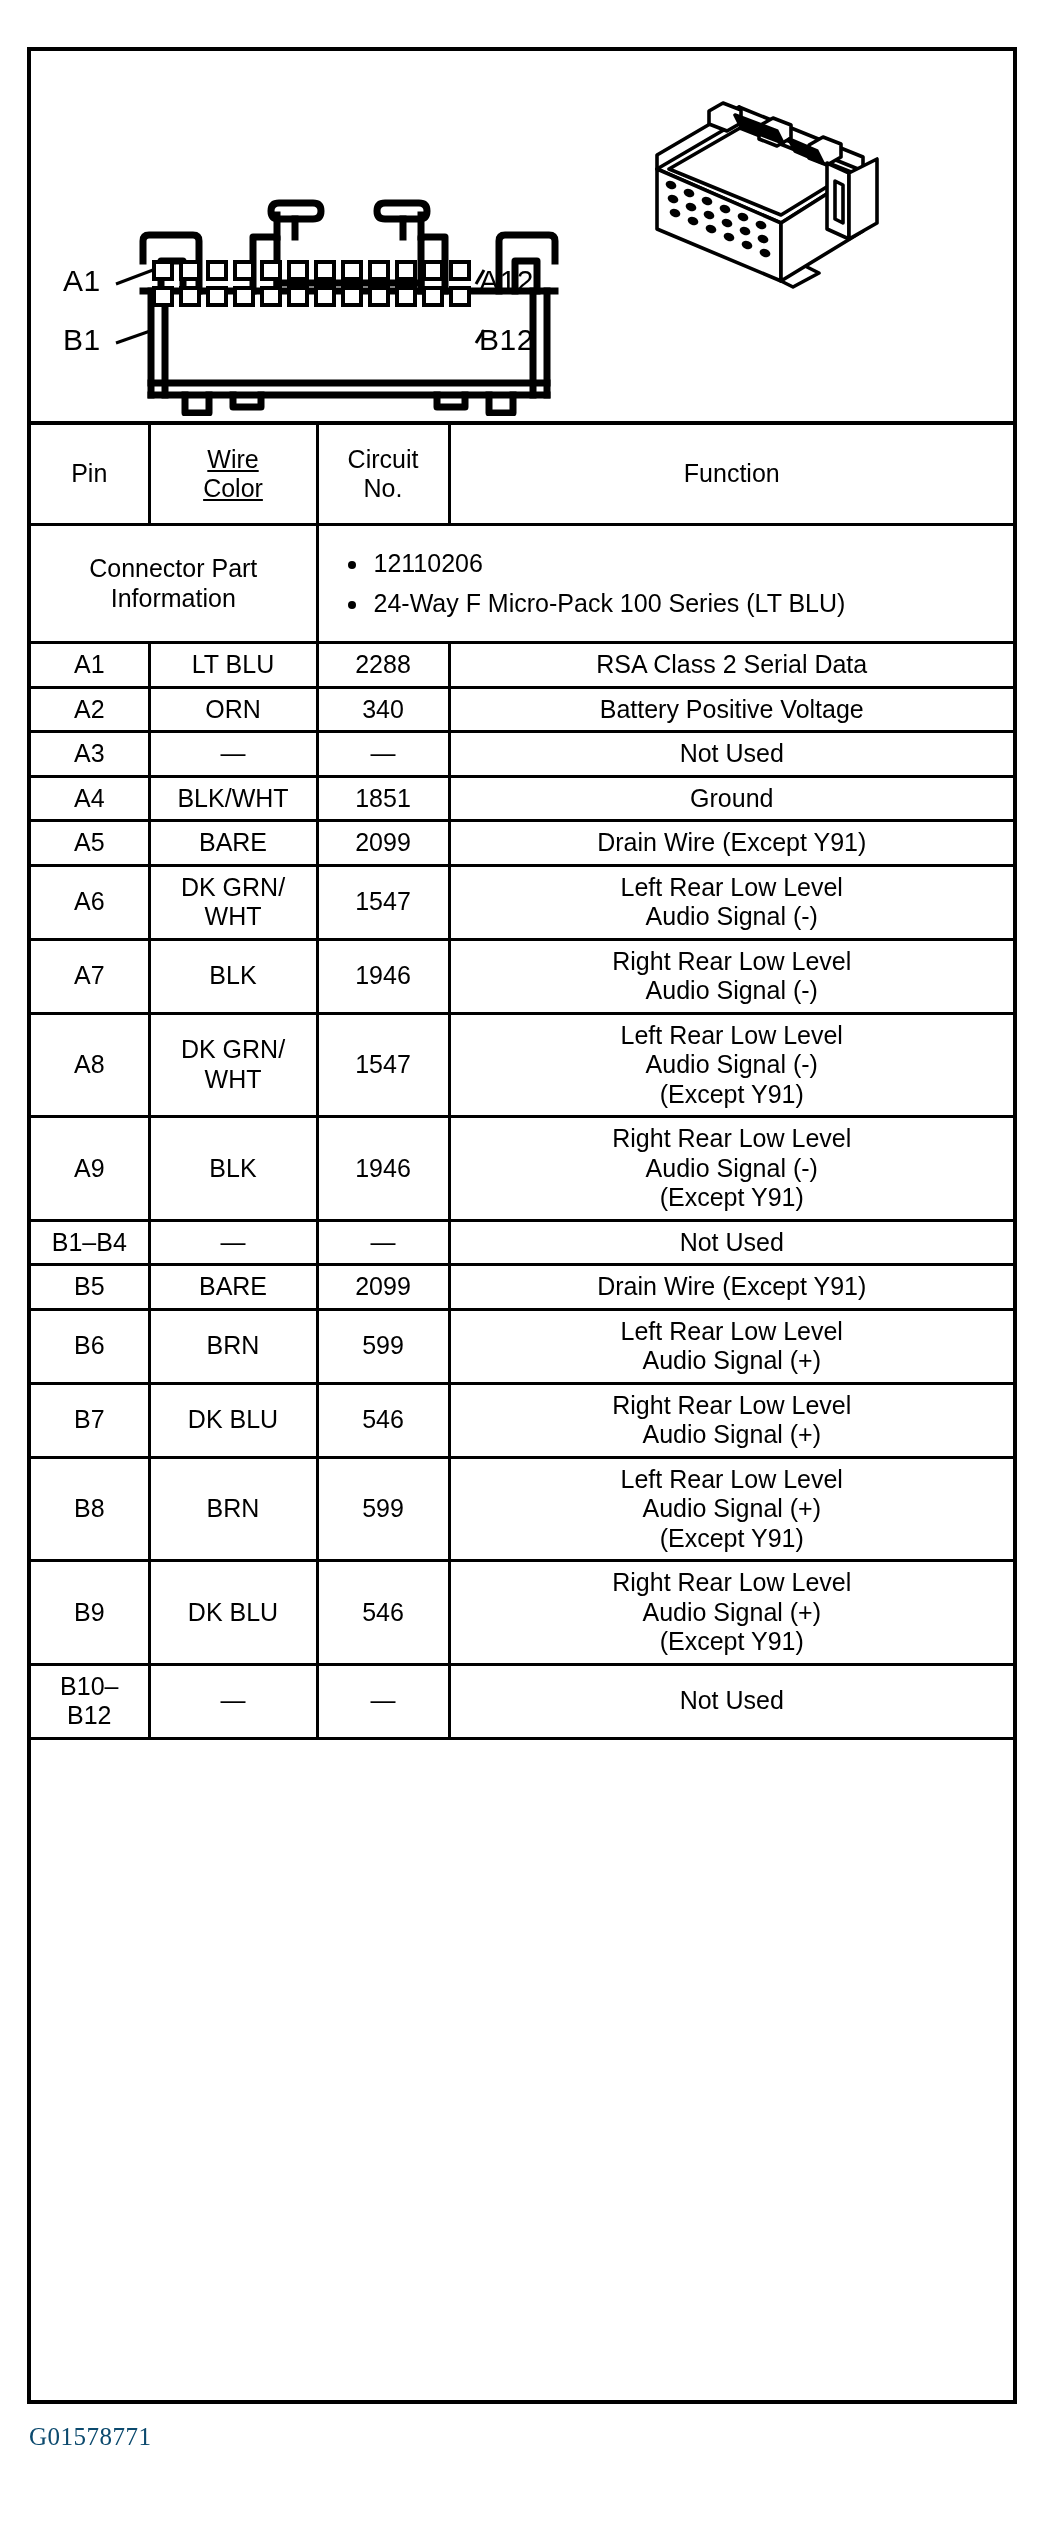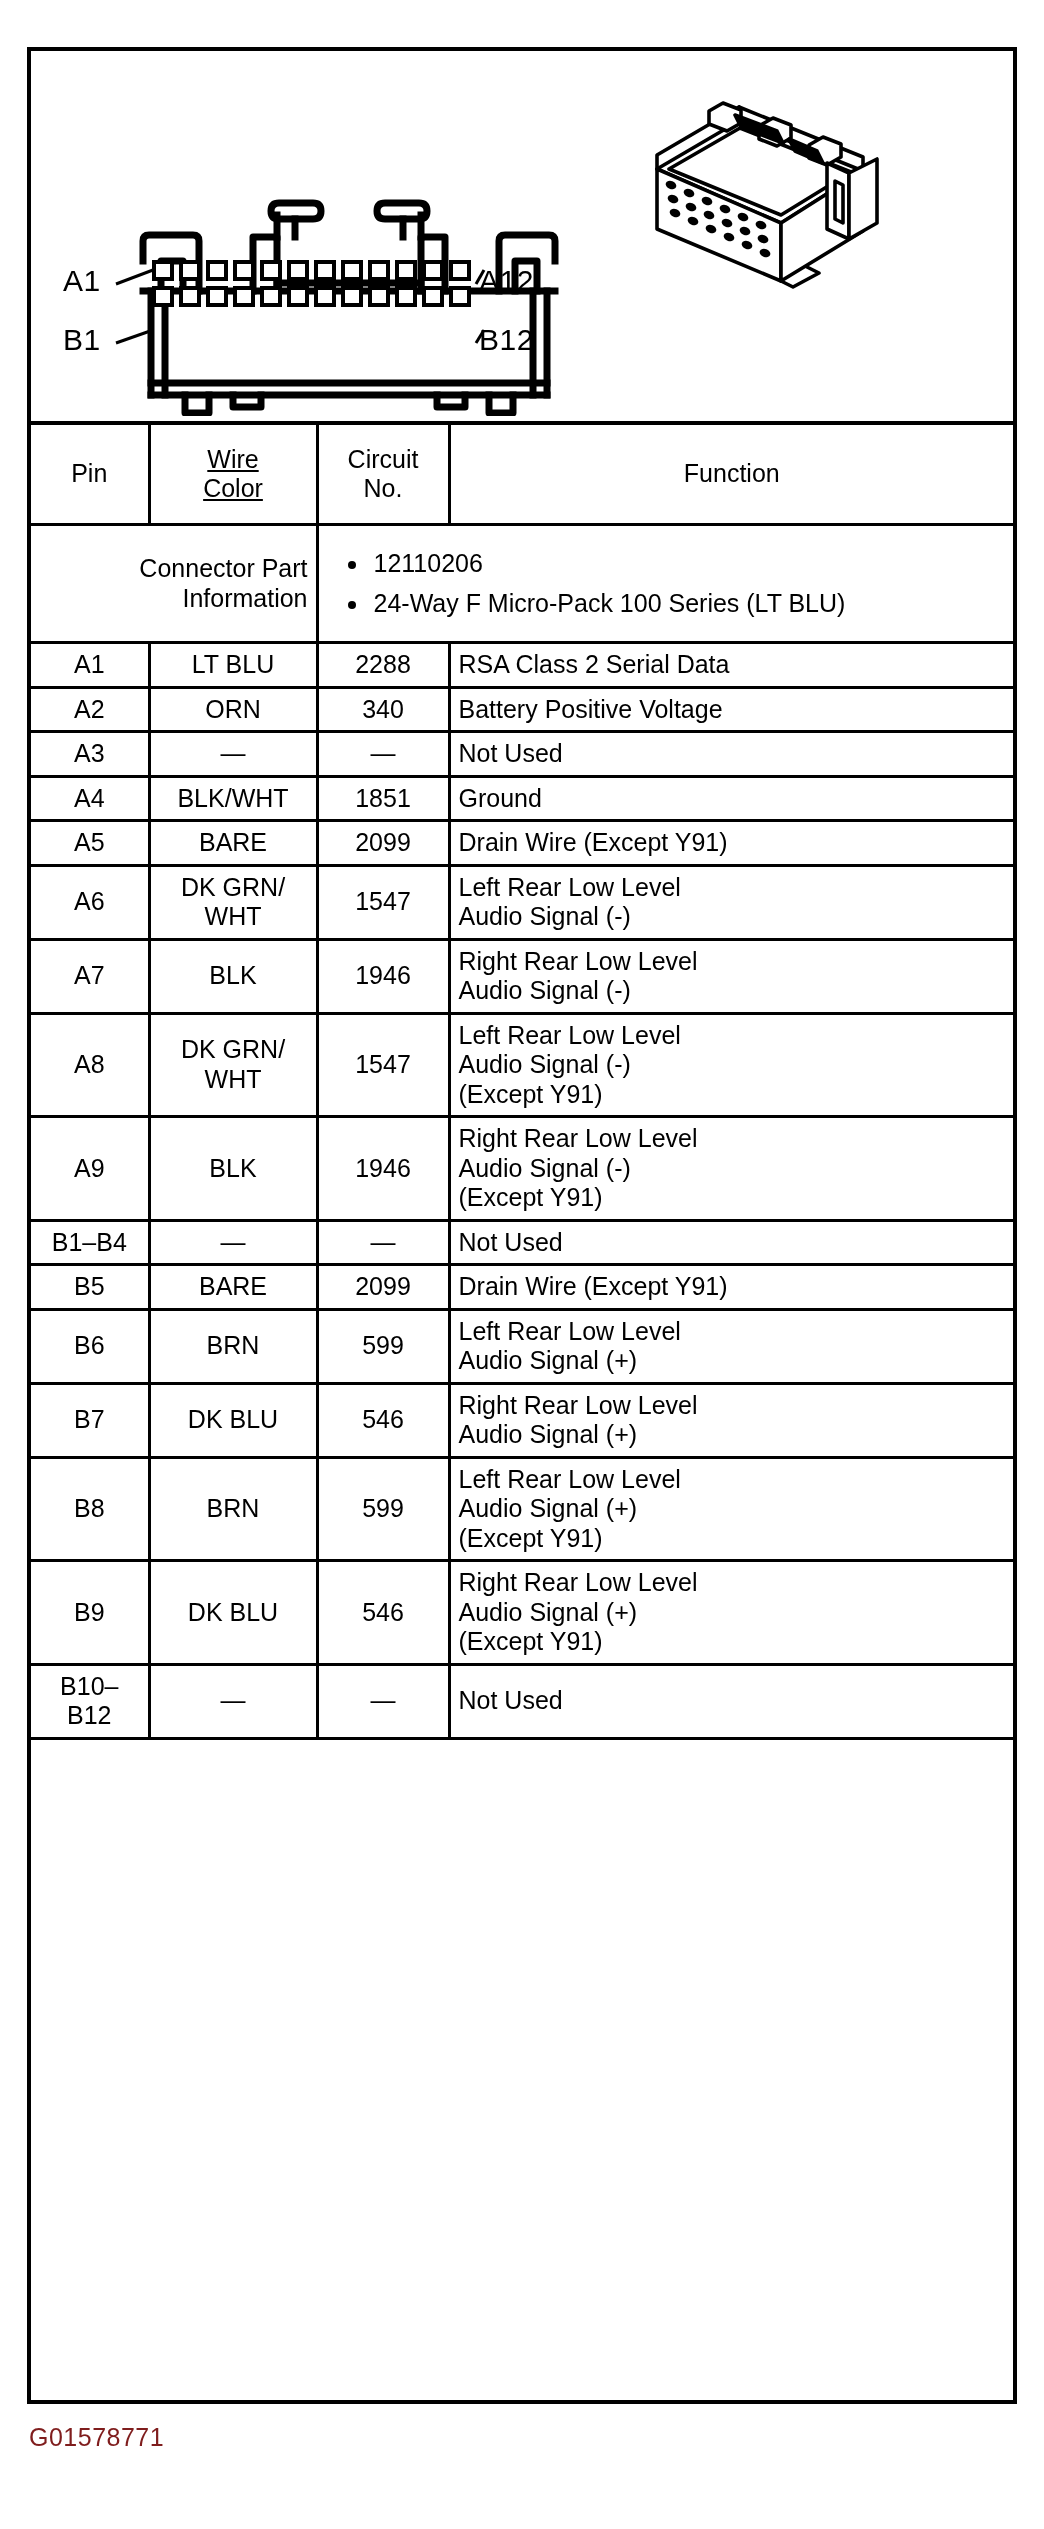--- a/index.html
+++ b/index.html
@@ -114,21 +114,21 @@
   table.pinout td:last-child, table.pinout th:last-child {
     border-right: none;
   }
 
   col.c-pin      { width: 118px; }
   col.c-color    { width: 168px; }
   col.c-circuit  { width: 132px; }
   col.c-function { width: auto;  }
 
   .cp-info-label {
-    text-align: right;
+    text-align: center;
     font-weight: bold;
     font-size: 26px;
     line-height: 1.28;
     padding: 26px 6px;
   }
   .cp-info-list {
     padding: 20px 6px 20px 26px;
     font-weight: bold;
     font-size: 26px;
     line-height: 1.3;
@@ -155,33 +155,33 @@
   }
   thead th.two-line { vertical-align: middle; }
 
   td.cell-pin,
   td.cell-color,
   td.cell-circuit {
     text-align: center;
     white-space: pre-line;
   }
   td.cell-function {
-    text-align: left;
+    text-align: center;
     white-space: pre-line;
     padding-left: 12px;
   }
 
   .footer-code {
     position: absolute;
     left: 29px;
     top: 2423px;
     font-size: 25px;
-    font-family: Liberation Sans, sans-serif;
+    font-family: Liberation Serif, serif;
     letter-spacing: 0.5px;
-    color: #7f1d1d;
+    color: #0c4a6e;
   }
 </style>
 </head>
 <body>
 
 <div id="page">
 
   <div class="figure-frame">
 
     <div class="illustration">

